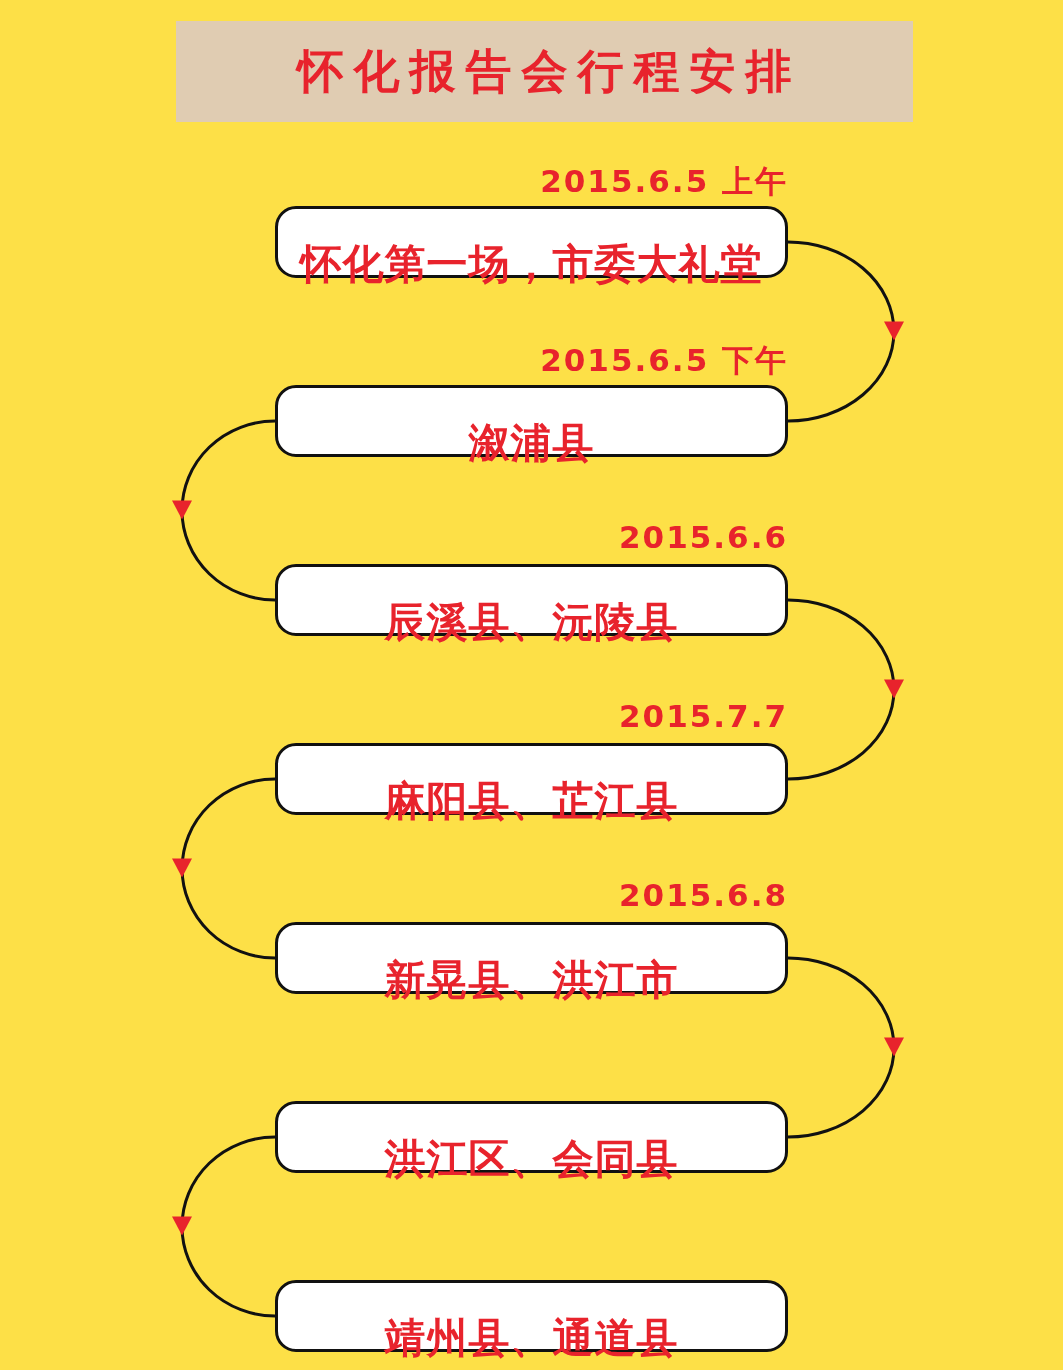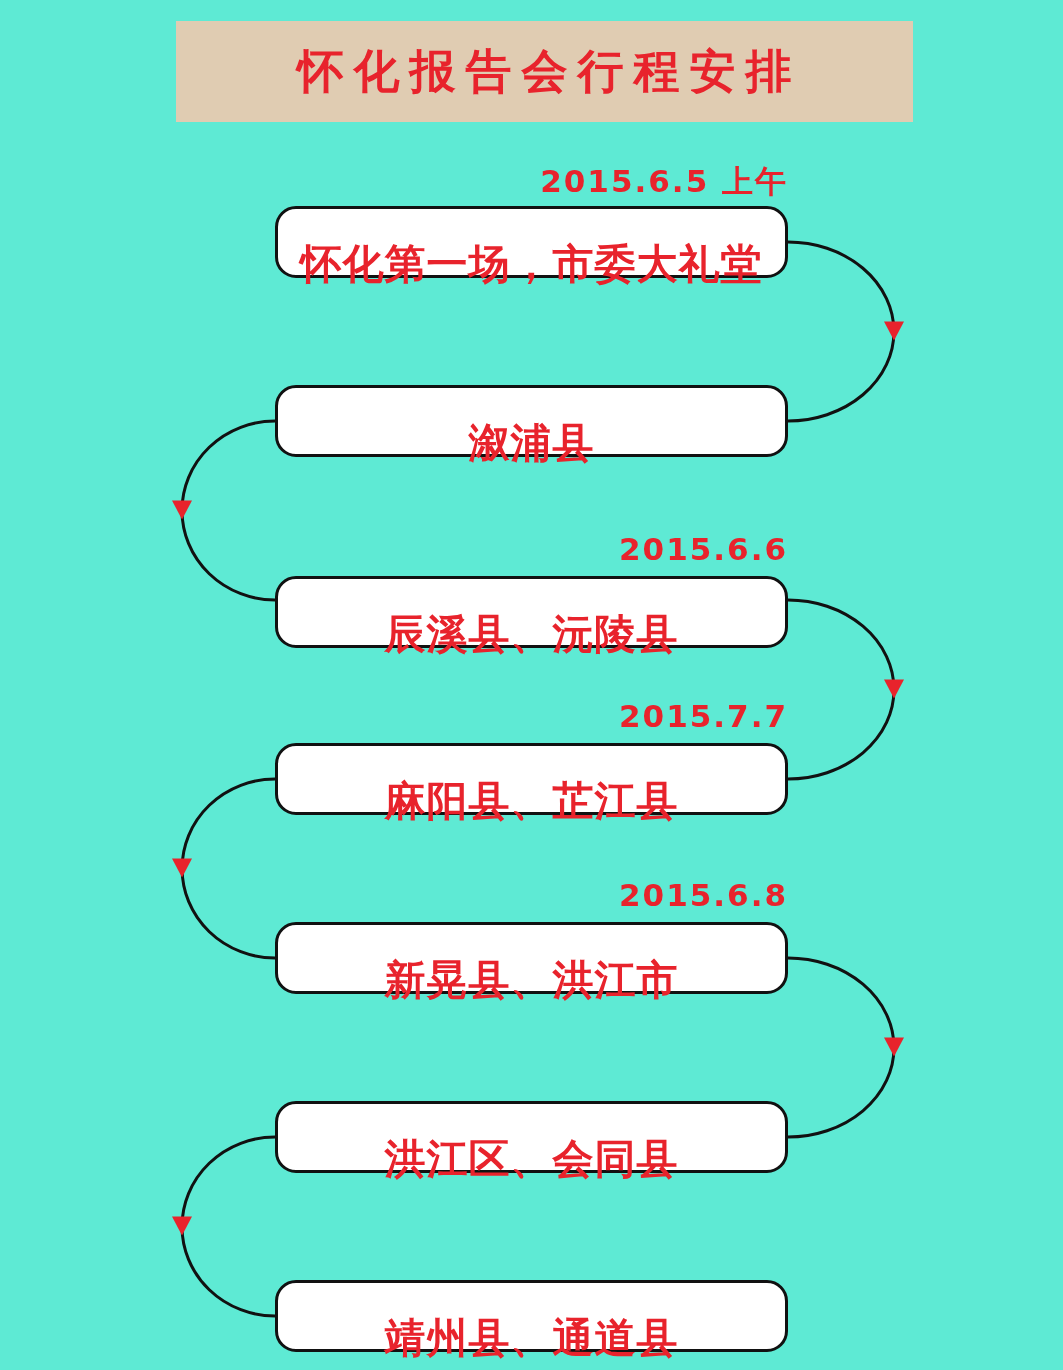--- a/index.html
+++ b/index.html
@@ -4,21 +4,21 @@
 <style>
   html, body {
     margin: 0;
     padding: 0;
     background: #ffffff;
   }
   .page {
     position: relative;
     width: 1063px;
     height: 1370px;
-    background: #5eead4;
+    background: #fde047;
     overflow: hidden;
     font-family: "DejaVu Sans", "Liberation Sans", sans-serif;
   }
   .banner {
     position: absolute;
     left: 176px;
     top: 21px;
     width: 737px;
     height: 101px;
     background: var(--banner, #e0ccb2);
@@ -110,26 +110,27 @@
 
   <div id="entries">
   <div class="entry" style="top: 206px;">
     <div class="date">2015.6.5 上午</div>
     <div class="box">
       <span class="loc">怀化第一场，市委大礼堂</span>
     </div>
   </div>
 
   <div class="entry" style="top: 385px;">
+    <div class="date">2015.6.5 下午</div>
     <div class="box">
       <span class="loc">溆浦县</span>
     </div>
   </div>
 
-  <div class="entry" style="top: 576px; border-radius: 23px;">
+  <div class="entry" style="top: 564px; border-radius: 23px;">
     <div class="date">2015.6.6</div>
     <div class="box">
       <span class="loc">辰溪县、沅陵县</span>
     </div>
   </div>
 
   <div class="entry" style="top: 743px;">
     <div class="date">2015.7.7</div>
     <div class="box">
       <span class="loc">麻阳县、芷江县</span>

